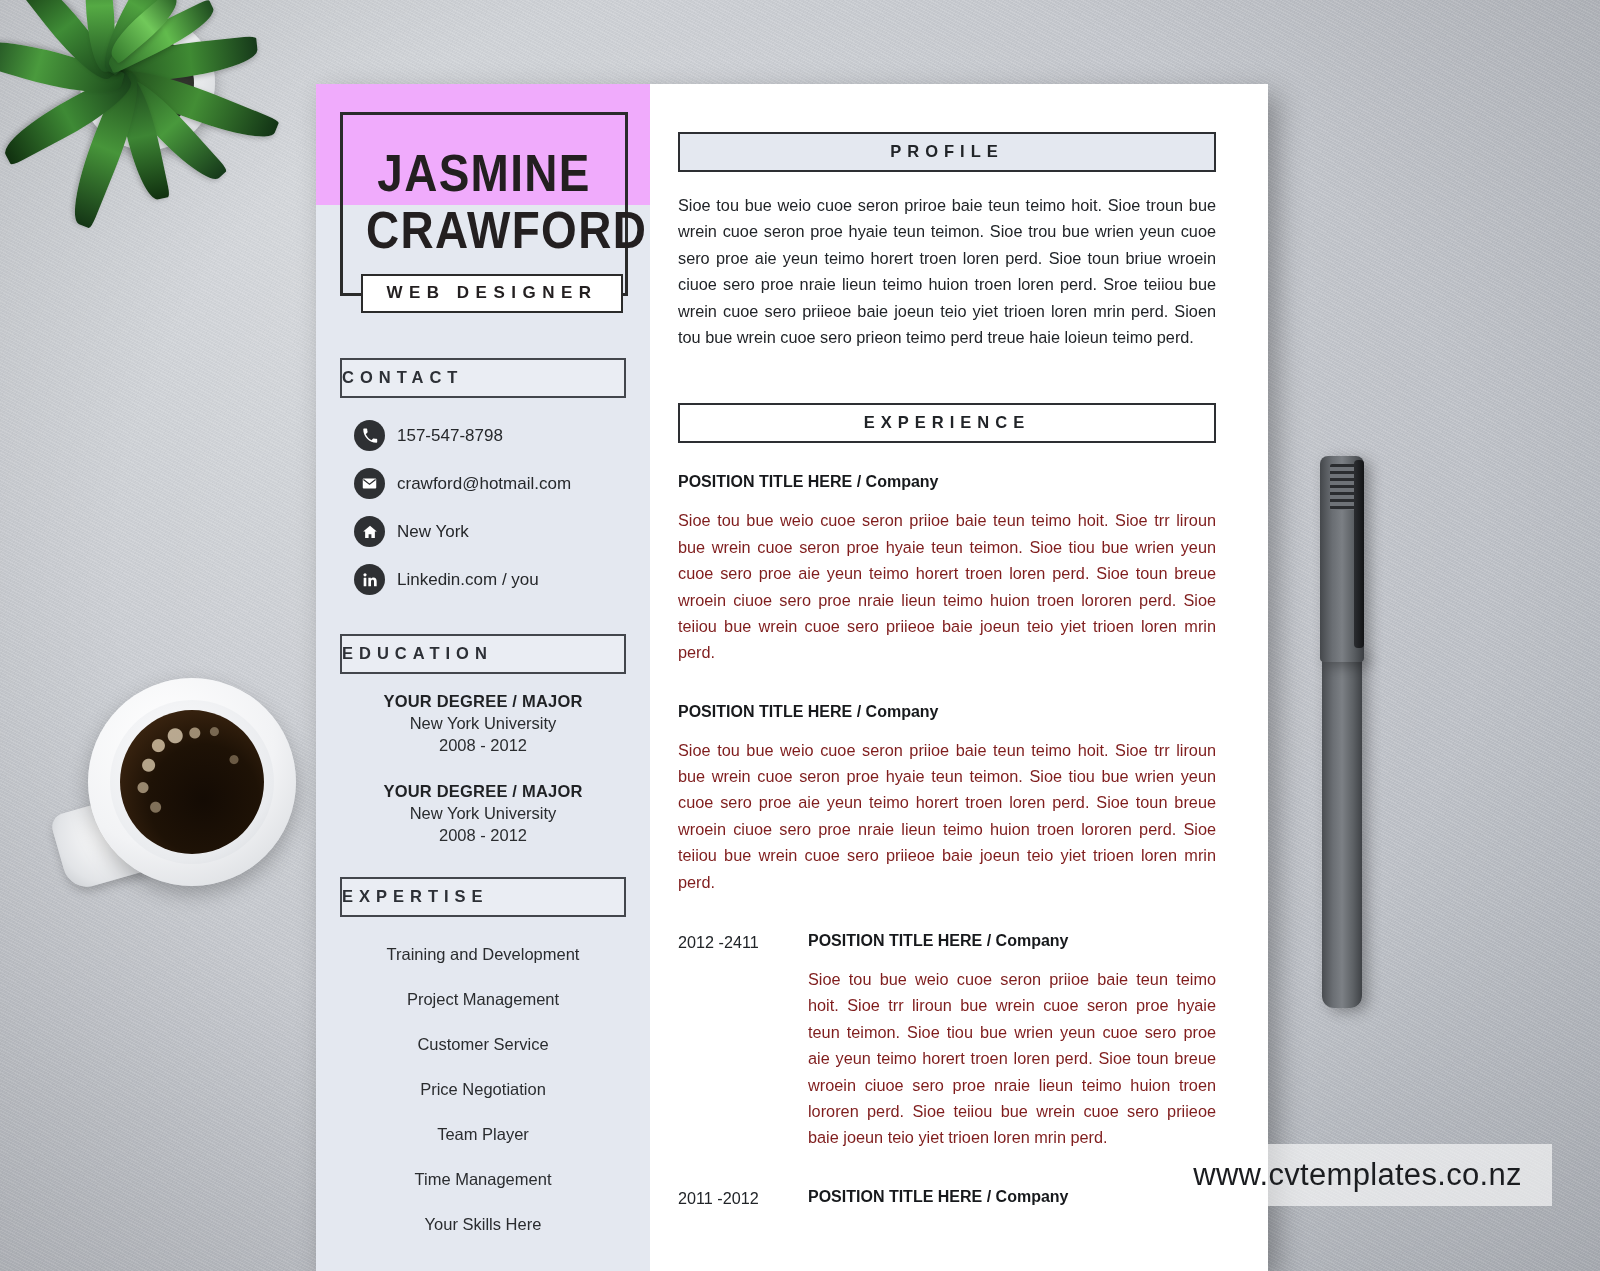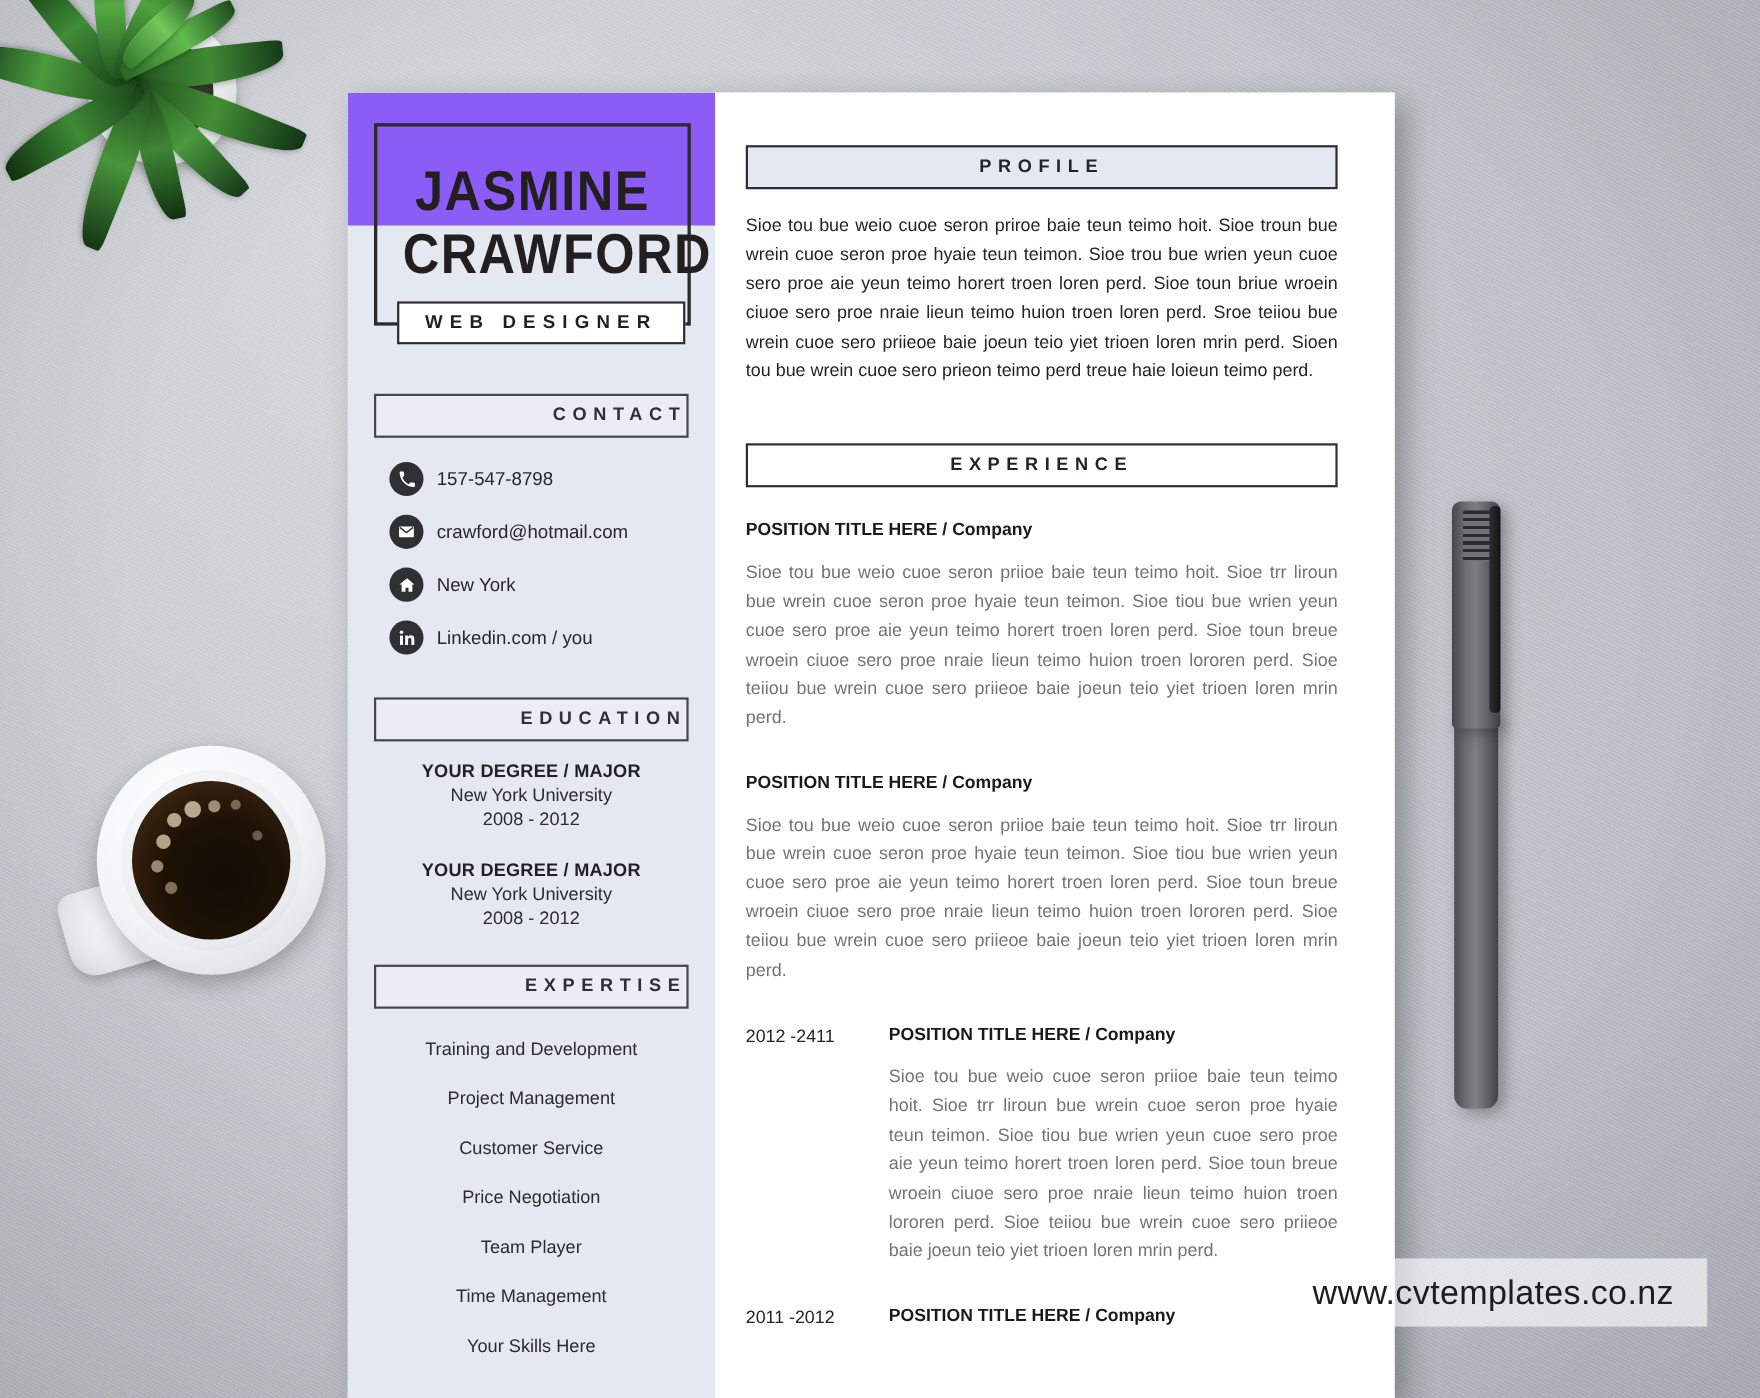--- a/index.html
+++ b/index.html
@@ -125,21 +125,21 @@
     background: #ffffff;
     box-shadow: 10px 10px 26px rgba(0,0,0,.30);
     display: flex;
     overflow: hidden;
   }
 
   
   .sidebar {
     width: 334px;
     flex: 0 0 334px;
-    background: #8b5cf6;
+    background: #f0abfc;
     position: relative;
     padding-top: 28px;
   }
   .sidebar-tint {
     position: absolute;
     left: 0; top: 121px; right: 0; bottom: 0;
     background: #e4e8f0;
   }
   .sidebar-content { position: relative; z-index: 2; }
 
@@ -169,21 +169,21 @@
     font-weight: 700;
     letter-spacing: 6.5px;
     color: #231f20;
     text-align: center;
   }
 
   .section-head {
     margin: 0 24px;
     border: 2px solid #43464c;
     background: rgba(255,255,255,.22);
-    text-align: right;
+    text-align: left;
     padding: 8px 0 9px;
     font-size: 16.5px;
     font-weight: 700;
     letter-spacing: 6px;
     color: #2d3036;
   }
 
   .contact-list { margin: 22px 0 0 38px; }
   .contact-row { display: flex; align-items: center; margin-bottom: 17px; }
   .c-icon {
@@ -238,21 +238,21 @@
     color: #212428;
     padding-top: 1px;
   }
   .exp-body { flex: 1; }
   .exp-title { font-size: 16px; font-weight: 700; color: #17191c; }
   .exp-title .company { font-weight: 700; }
   .exp-desc {
     margin-top: 16px;
     font-size: 16.3px;
     line-height: 1.62;
-    color: #737373;
+    color: #7f1d1d;
     text-align: justify;
   }
 
   
   .watermark {
     position: absolute;
     left: 1163px; top: 1144px;
     width: 389px; height: 62px;
     background: rgba(255,255,255,.62);
     display: flex; align-items: center; justify-content: center;

